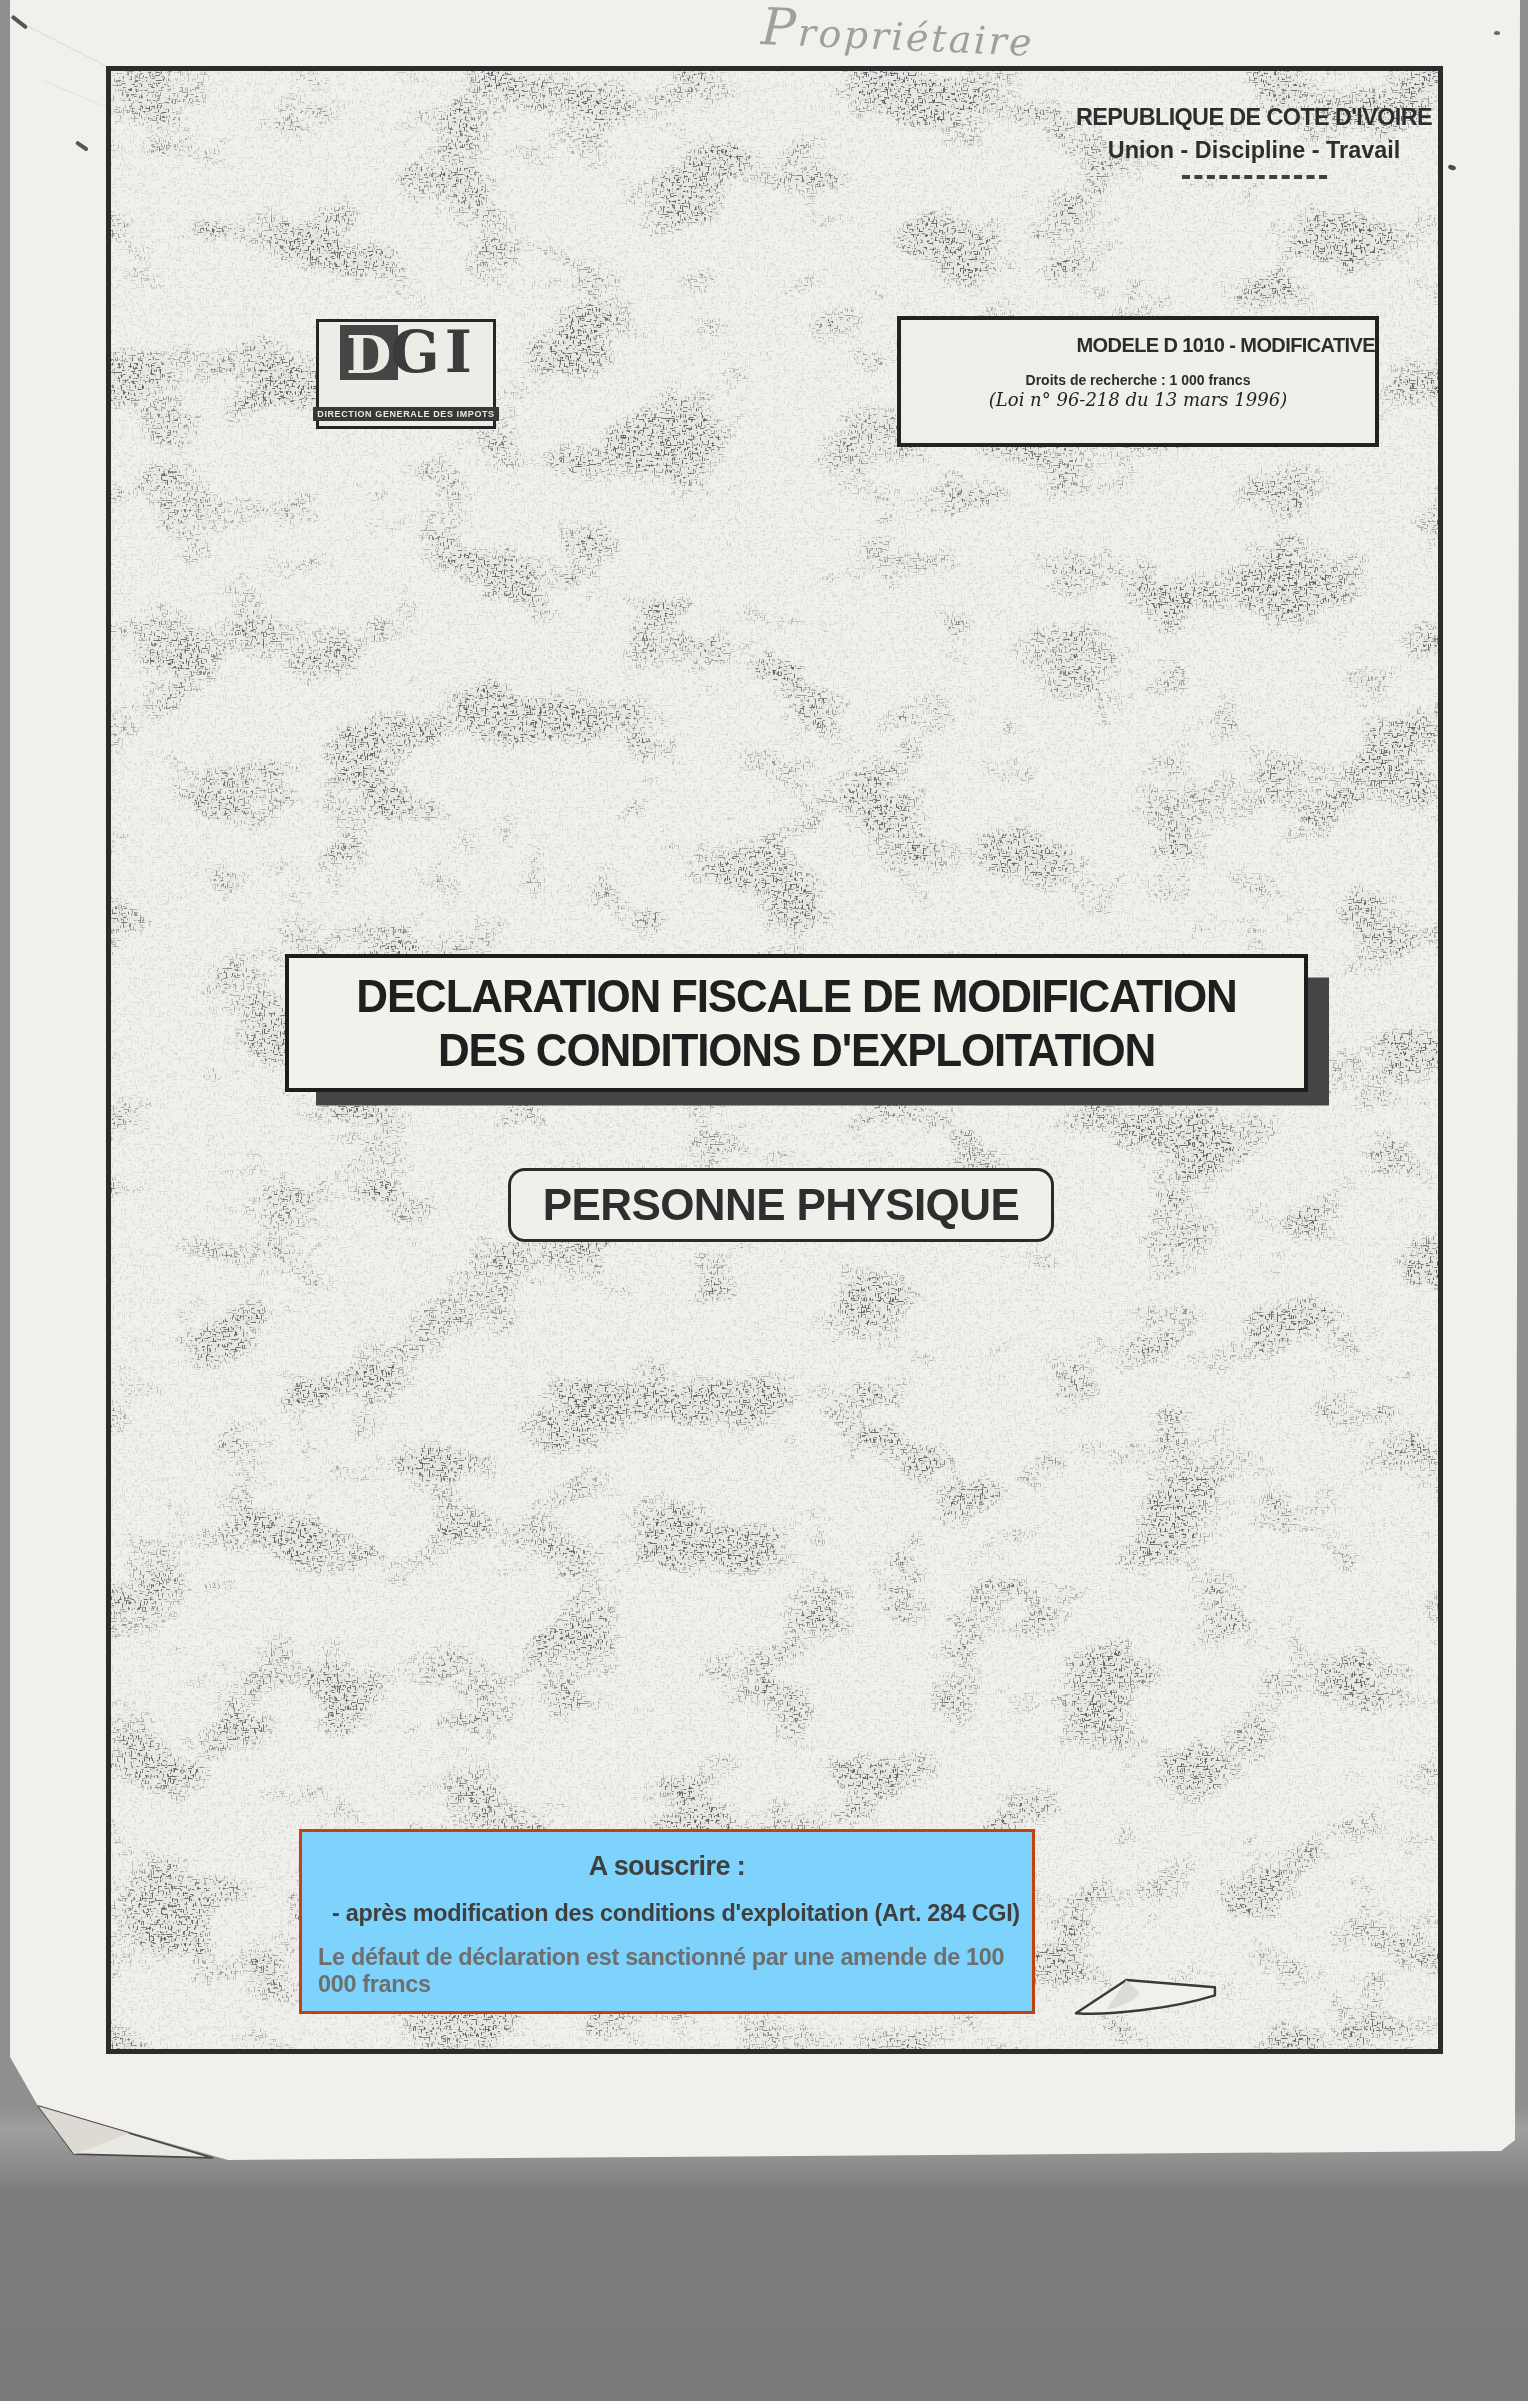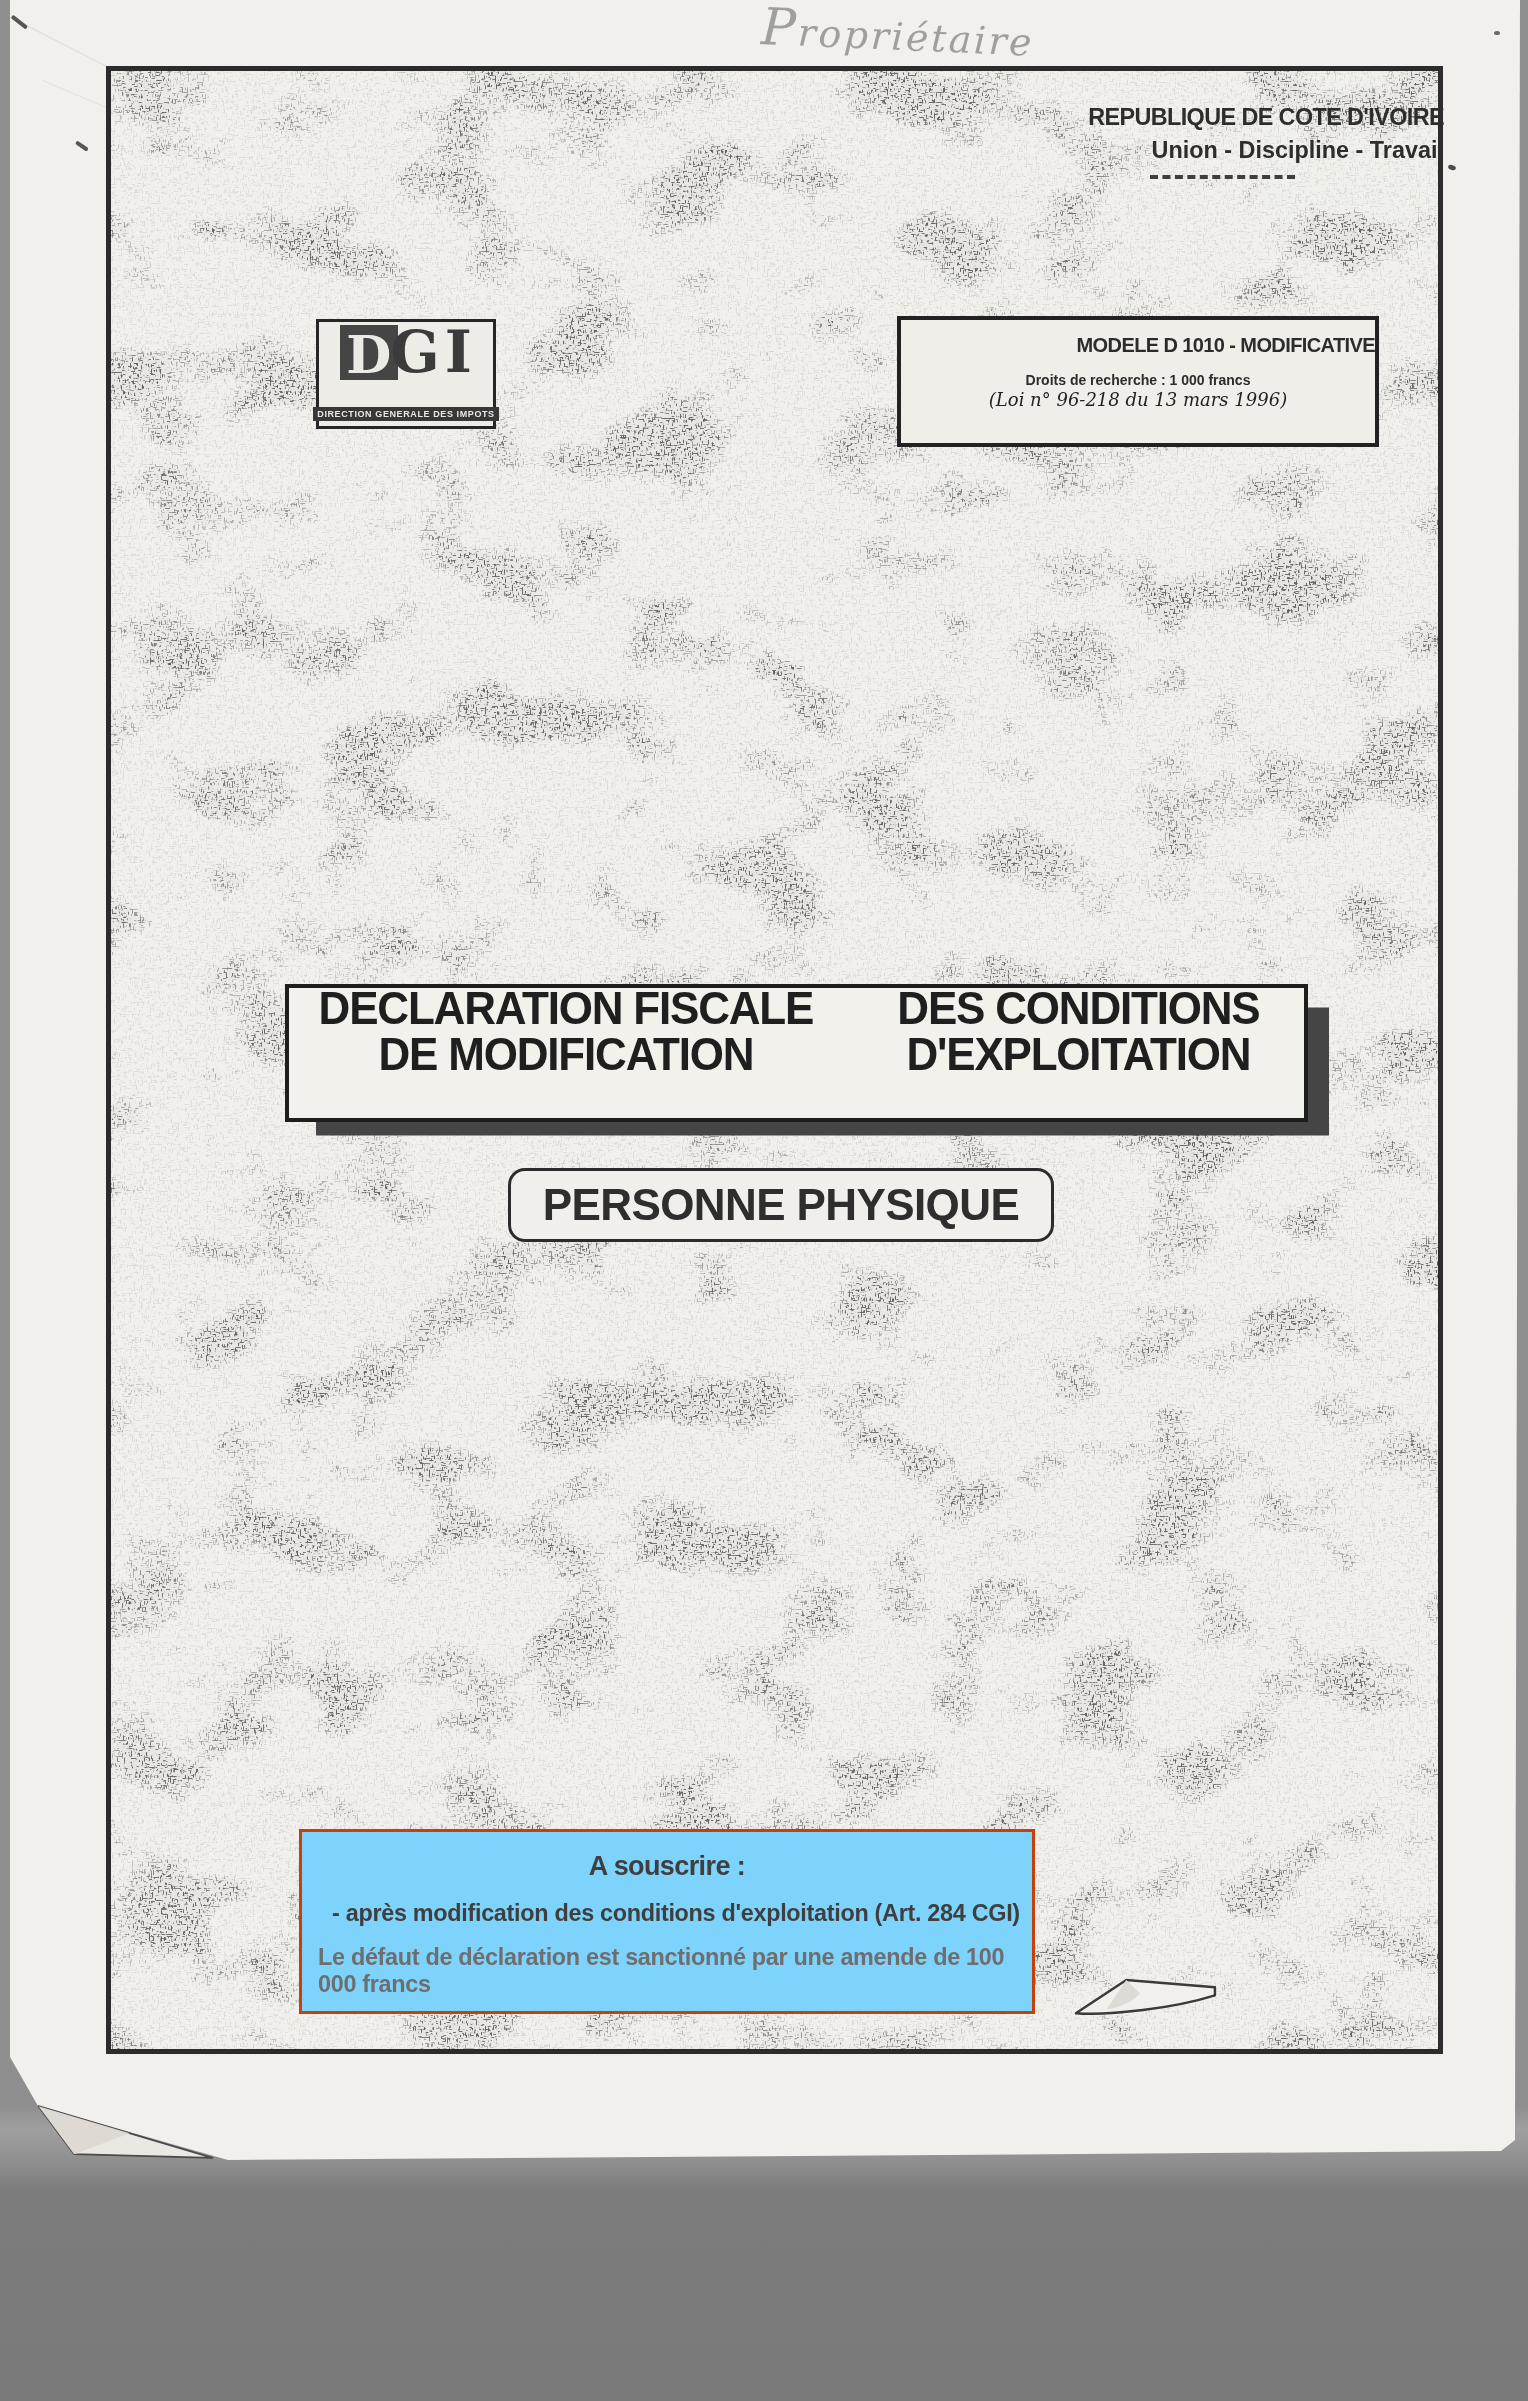--- a/index.html
+++ b/index.html
@@ -33,21 +33,21 @@
   }
   .texture{position:absolute;left:0;top:0;}
   .min{position:absolute;left:126px;top:105px;width:542px;text-align:center;color:#2d2d2d;}
   .min-l1{font-size:25px;font-weight:bold;letter-spacing:-0.6px;line-height:28px;}
   .min-l2{font-size:25px;font-weight:bold;margin-top:8.6px;line-height:28px;}
   .dash{border-top:4.3px dashed #3f3f3f;}
   .dash.d1{width:132px;margin:10px auto 0;}
   .min-l3{font-size:26px;font-weight:bold;margin-top:64px;line-height:30px;}
   .min-l4{font-size:26px;font-weight:bold;margin-top:8.6px;line-height:30px;}
   .dash.d2{width:117px;margin:16px auto 0;}
-  .rep{position:absolute;left:1000px;top:104px;width:444px;text-align:right;color:#2d2d2d;}
+  .rep{position:absolute;left:1032px;top:104px;width:444px;text-align:center;color:#2d2d2d;}
   .rep-l1{font-size:23.4px;font-weight:bold;letter-spacing:-0.6px;line-height:27px;}
   .rep-l2{font-size:23.4px;font-weight:bold;margin-top:6.2px;line-height:27px;}
   .dash.d3{width:145px;margin:11px auto 0;}
   .logo{
     position:absolute;left:316px;top:319px;width:180px;height:110px;
     border:3.1px solid #262626;box-sizing:border-box;background:#edece7;
     display:flex;flex-direction:column;align-items:center;justify-content:space-between;
     padding:2.5px 5px 5px;
   }
   .logo-letters{display:flex;align-items:center;line-height:0.95;font-family:"DejaVu Serif",serif;font-weight:bold;}
@@ -60,22 +60,22 @@
     border:4.3px solid #222;box-sizing:border-box;background:#efeee9;
     text-align:center;color:#2c2c2c;
   }
   .model-title{font-size:20px;font-weight:bold;letter-spacing:-0.6px;margin-top:13.6px;text-align:right;}
   .model-fee{font-size:14px;font-weight:bold;margin-top:15px;}
   .model-law{font-family:"DejaVu Serif",serif;font-style:italic;font-size:18px;margin-top:1px;color:#222;}
   .title-box{
     position:absolute;left:285px;top:954px;width:1023px;height:138px;
     border:4.3px solid #1d1d1d;box-sizing:border-box;background:#f2f1ec;
     box-shadow:26px 18.5px 0 -5px #454545;
-    display:flex;justify-content:center;gap:10px;
-    text-align:center;color:#1f1f1f;margin-top:30px;
+    display:flex;flex-direction:column;justify-content:center;gap:10px;
+    text-align:center;color:#1f1f1f;
   }
   .title-line{font-size:44px;font-weight:bold;letter-spacing:-1.2px;line-height:1;transform:scaleY(1.05);}
   .person{
     position:absolute;left:508px;top:1168px;width:546px;height:74px;
     border:3.7px solid #2b2b2b;border-radius:17px;box-sizing:border-box;background:#f0efeb;
     display:flex;align-items:center;justify-content:center;
   }
   .person-text{font-size:44px;font-weight:bold;letter-spacing:-0.6px;color:#2e2e2e;transform:scaleY(1.02);}
   .sub{
     position:absolute;left:299px;top:1829px;width:736px;height:185px;

